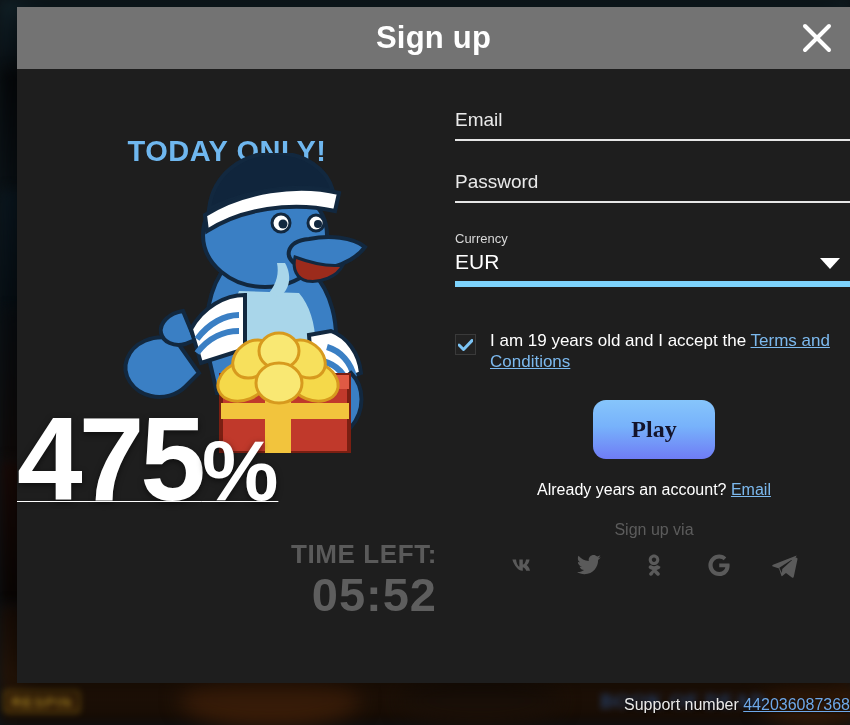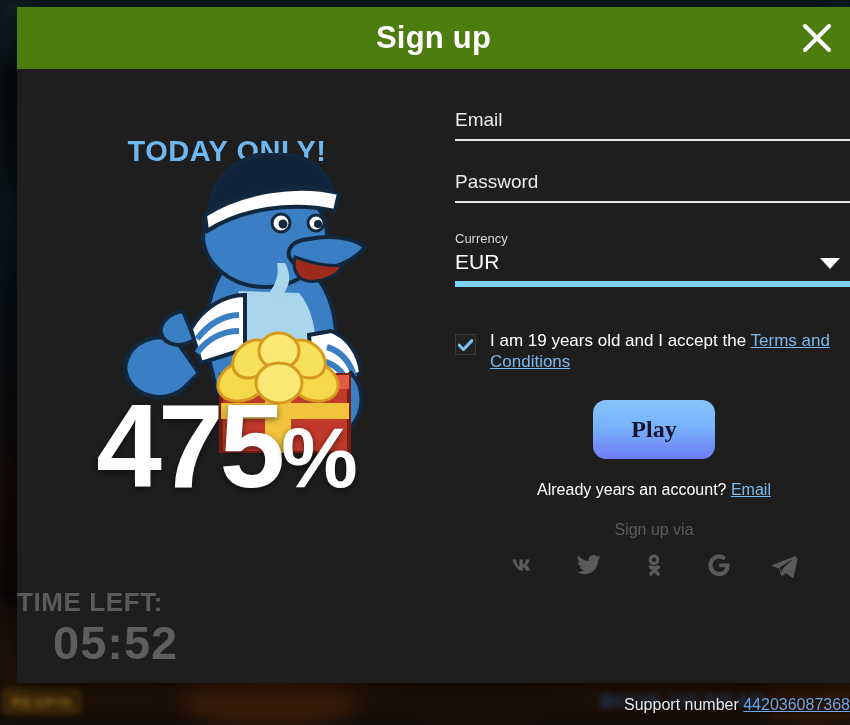--- a/index.html
+++ b/index.html
@@ -74,21 +74,21 @@
     display: flex;
     flex-direction: column;
     box-shadow: 0 0 30px rgba(0,0,0,.75);
   }
 
   
   #modal-header {
     position: relative;
     height: 62px;
     flex: 0 0 62px;
-    background: #4d7c0f;
+    background: #737373;
     display: flex;
     align-items: center;
     justify-content: center;
   }
   #modal-title {
     color: #ffffff;
     font-size: 31px;
     font-weight: bold;
     letter-spacing: .2px;
   }
@@ -140,40 +140,39 @@
     top: 84px;
     width: 290px;
     height: 300px;
   }
   #mascot svg { display: block; width: 100%; height: 100%; }
 
   
   #promo-percent {
     position: absolute;
     left: 0;
-    top: 318px;
+    top: 331px;
     width: 420px;
-    text-align: center;
     color: #ffffff;
     font-weight: bold;
     line-height: 1;
     white-space: nowrap;
     text-shadow: 0 2px 6px rgba(0,0,0,.55);
+    text-decoration: underline;
   }
   #promo-percent-value { font-size: 118px; letter-spacing: -4px; }
   #promo-percent-sign  { font-size: 86px; }
 
   
   #promo-timer {
     position: absolute;
     left: 0;
     top: 470px;
     width: 420px;
-    text-align: left;
-    margin-top: 48px;
+    text-align: right;
   }
   #promo-timer-label {
     color: #5a5a5a;
     font-size: 26px;
     font-weight: bold;
     letter-spacing: .6px;
   }
   #promo-timer-value {
     color: #5e5e5e;
     font-size: 47px;

